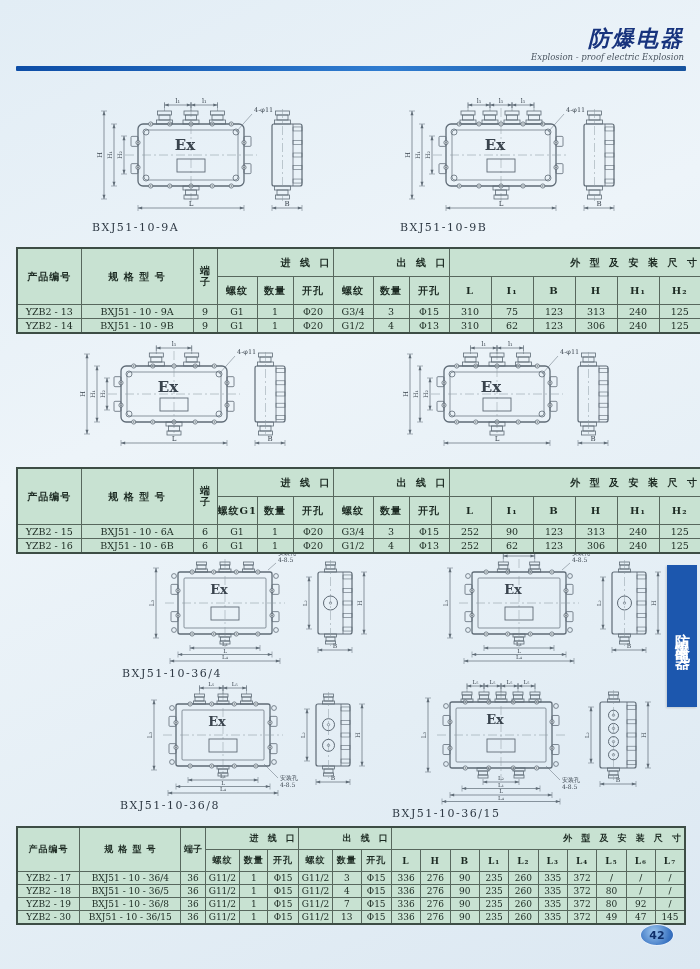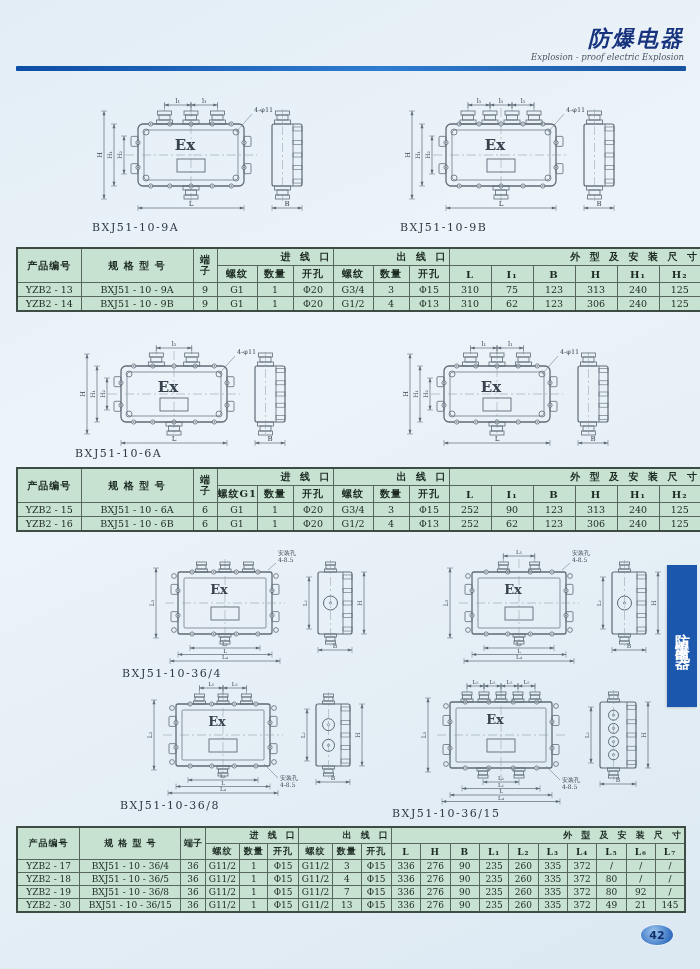--- a/index.html
+++ b/index.html
@@ -21,21 +21,21 @@
   .dcap{text-align:left;font-size:11px;letter-spacing:1.5px;color:#2e3944;margin-top:1px;}
 
   
   .tblwrap{position:absolute;left:16px;width:670px;}
   table{border-collapse:collapse;width:100%;table-layout:fixed;
         background:#c8e2d2;border:2px solid #3d4d45;}
   th,td{border:1px solid #57675d;color:#1c2a22;text-align:center;
         padding:1px 0;overflow:hidden;white-space:nowrap;}
   th{font-size:10px;font-weight:600;letter-spacing:1px;}
   th.grp{letter-spacing:3px;text-align:right;}
-  th.vert{white-space:normal;line-height:1.05;letter-spacing:0;padding:0 2px;}
+  th.vert{white-space:normal;line-height:1.05;letter-spacing:0;padding:17px 2px;}
   td{font-size:9.5px;}
   .t3 th{font-size:9px;}
   .t3 td{font-size:9px;}
 
   
   .side-tab{position:absolute;left:667px;top:565px;width:30px;height:142px;
             background:#1c57ae;display:flex;align-items:center;justify-content:center;
             box-shadow:-1px 1px 2px rgba(0,0,0,.15);}
   .side-tab span{writing-mode:vertical-rl;color:#fff;font-size:15px;font-weight:600;
                  letter-spacing:7px;font-family:"DejaVu Sans","Liberation Sans",sans-serif;}
@@ -407,21 +407,20 @@
         <rect x="185" y="92" width="11" height="5" rx="0" fill="none" stroke="#5f6b76" stroke-width="0.8"></rect>
         <rect x="183.5" y="97" width="14" height="4" rx="0" fill="none" stroke="#5f6b76" stroke-width="0.8"></rect>
         <line x1="190.5" y1="18" x2="190.5" y2="102" stroke="#8d9aa3" stroke-width="0.5" stroke-dasharray="9 3 2 3"></line>
         <line x1="180" y1="109" x2="210" y2="109" stroke="#5f6b76" stroke-width="0.7"></line>
         <polygon points="180,109 184.2,107.5 184.2,110.5" fill="#5f6b76"></polygon>
         <polygon points="210,109 205.8,107.5 205.8,110.5" fill="#5f6b76"></polygon>
         <line x1="180" y1="106" x2="180" y2="112" stroke="#5f6b76" stroke-width="0.5"></line>
         <line x1="210" y1="106" x2="210" y2="112" stroke="#5f6b76" stroke-width="0.5"></line>
         <text x="195" y="107" font-size="7" text-anchor="middle" fill="#39434d" font-weight="normal" font-family="'DejaVu Serif',serif">B</text>
       </svg>
-    <div class="dcap">BXJ51-10-6A</div>
   </div>
   <div class="diag" style="left:398px;top:334px;width:240px;height:128px">
     <svg viewBox="0 0 240 112">
         <rect x="46" y="32" width="106" height="56" rx="5" fill="none" stroke="#5f6b76" stroke-width="1.3"></rect>
         <rect x="52" y="38" width="94" height="44" rx="3" fill="none" stroke="#5f6b76" stroke-width="0.7"></rect>
         <line x1="33" y1="60" x2="165" y2="60" stroke="#8d9aa3" stroke-width="0.55" stroke-dasharray="9 3 2 3"></line>
         <line x1="99" y1="17" x2="99" y2="103" stroke="#8d9aa3" stroke-width="0.5" stroke-dasharray="9 3 2 3"></line>
         <circle cx="54" cy="40" r="3" fill="none" stroke="#5f6b76" stroke-width="0.8"></circle>
         <circle cx="144" cy="40" r="3" fill="none" stroke="#5f6b76" stroke-width="0.8"></circle>
         <circle cx="54" cy="80" r="3" fill="none" stroke="#5f6b76" stroke-width="0.8"></circle>
@@ -1359,21 +1358,21 @@
             <td>13</td>
             <td>Φ15</td>
             <td>336</td>
             <td>276</td>
             <td>90</td>
             <td>235</td>
             <td>260</td>
             <td>335</td>
             <td>372</td>
             <td>49</td>
-            <td>21</td>
+            <td>47</td>
             <td>145</td>
           </tr>
         </tbody>
       </table>
     </div>
 
   <div class="side-tab">
     <span>防爆电器</span>
   </div>
 

